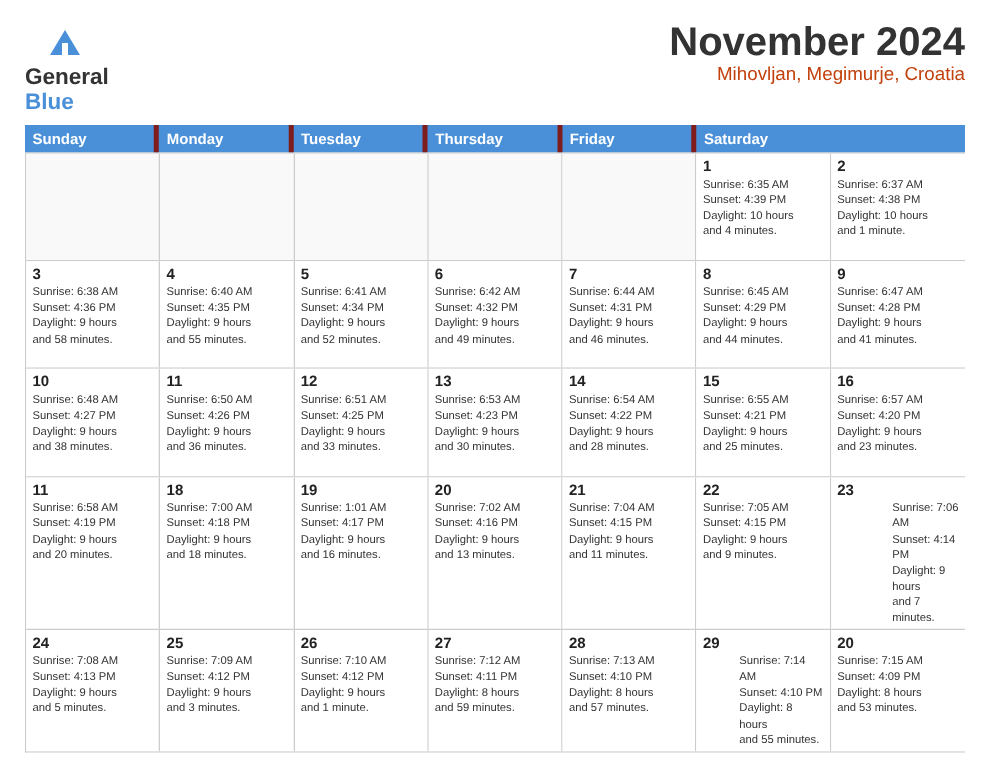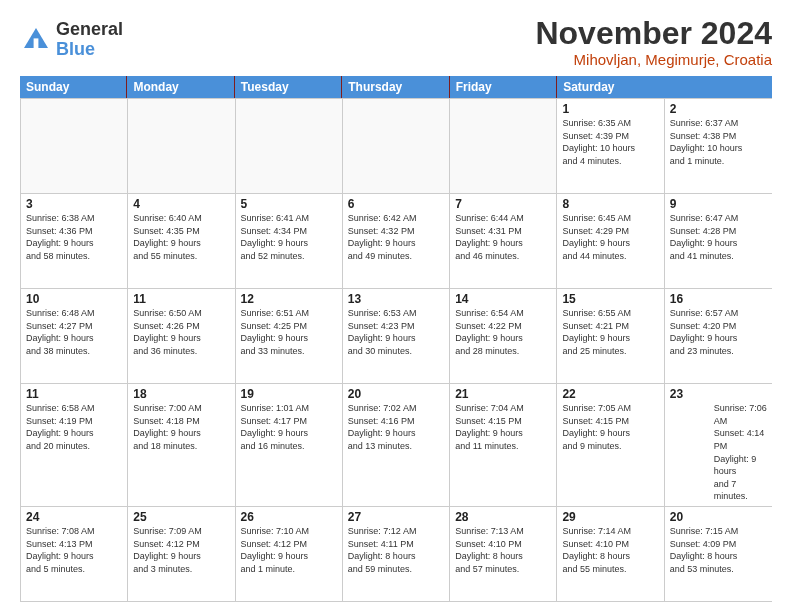--- a/index.html
+++ b/index.html
@@ -20,20 +20,21 @@
     .header {
       display: flex;
       align-items: flex-start;
       justify-content: space-between;
       margin-bottom: 8px;
     }
     .logo {
       display: flex;
       align-items: center;
       margin-top: 4px;
+      flex-direction: column;
     }
     .logo-text {
       display: flex;
       flex-direction: column;
       line-height: 1.1;
     }
     .logo-general {
       font-size: 18px;
       font-weight: bold;
       color: #333;
@@ -70,21 +71,21 @@
     .cal-header {
       display: grid;
       grid-template-columns: repeat(7, 1fr);
       background: #4a90d9;
     }
     .cal-header-cell {
       color: #fff;
       font-size: 12px;
       font-weight: bold;
       padding: 4px 6px;
-      border-right: 1px solid #7f1d1d;
+      border-right: 4px solid #7f1d1d;
     }
     .cal-header-cell:last-child { border-right: none; }
     .cal-body {
       flex: 1;
       display: flex;
       flex-direction: column;
       border-left: 1px solid #ccc;
       border-bottom: 1px solid #ccc;
     }
     .cal-row {
@@ -353,21 +354,21 @@
           </div>
           <div class="cal-cell">
             <span class="day-num">28</span>
             <div class="day-info" style="white-space: pre-line;">Sunrise: 7:13 AM
 Sunset: 4:10 PM
 Daylight: 8 hours
 and 57 minutes.</div>
           </div>
           <div class="cal-cell">
             <span class="day-num">29</span>
-            <div class="day-info" style="white-space: pre-line;">Sunrise: 7:14 AM
+            <div class="day-info" style="white-space: pre-line; margin-left: 29px;">Sunrise: 7:14 AM
 Sunset: 4:10 PM
 Daylight: 8 hours
 and 55 minutes.</div>
           </div>
           <div class="cal-cell">
             <span class="day-num">20</span>
             <div class="day-info" style="white-space: pre-line;">Sunrise: 7:15 AM
 Sunset: 4:09 PM
 Daylight: 8 hours
 and 53 minutes.</div>

